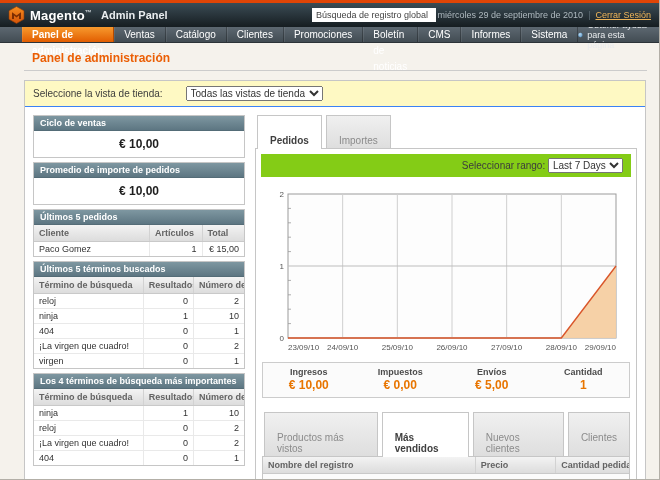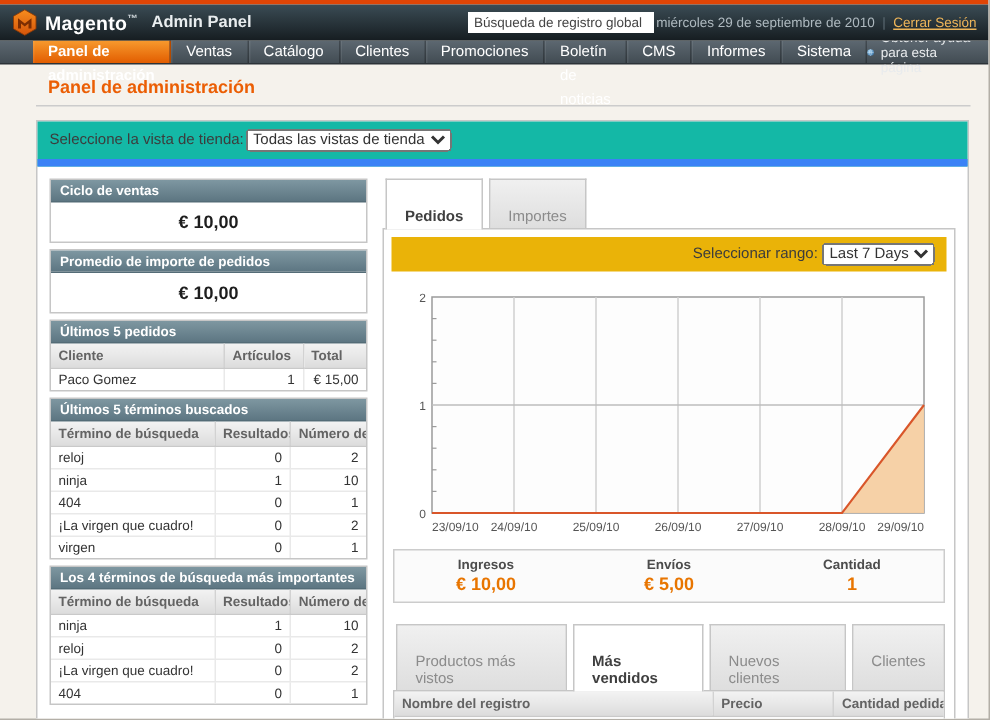--- a/index.html
+++ b/index.html
@@ -52,23 +52,23 @@
     margin-left:auto; display:flex; align-items:center; gap:4px;
     padding-right:10px; color:#e8ebed; font-size:9px; cursor:pointer;
   }
   
   .page-title { margin:8px 0 5px 32px; font-size:12px; font-weight:bold; color:#eb5e04; }
   .title-rule { border:none; border-top:1px solid #ccc; margin:0 12px 9px 24px; }
   .container {
     margin-left:24px; width:622px; background:#fff; border:1px solid #c6c6c6;
   }
   .switcher-bar {
-    background:#14b8a6; border-bottom:5px solid #3b82f6;
+    background:#fef9c3; border-bottom:1px solid #3b82f6;
     padding:5px 8px; font-size:10px; color:#3c3c3c;
-    display:flex; align-items:center; gap:1px;
+    display:flex; align-items:center; gap:23px;
   }
   select { font-size:10px; font-family:"Liberation Sans",sans-serif; color:#333; }
   .container-body { padding:8px; display:flex; gap:10px; }
   
   .left-col { width:212px; flex:none; }
   .box { border:1px solid #c6c6c6; margin-bottom:4px; background:#fff; }
   .box-head {
     background:linear-gradient(#7e97a1,#5d7682); color:#fff;
     font-size:9px; font-weight:bold; padding:2px 6px;
     border-bottom:1px solid #546c77;
@@ -94,21 +94,21 @@
   .right-col { flex:1; min-width:0; }
   .tabs-row { display:flex; gap:4px; position:relative; z-index:2; padding-left:2px; }
   .tab {
     font-size:10px; padding:19px 12px 2px; cursor:pointer;
     border:1px solid #c6c6c6; border-bottom:none;
     background:linear-gradient(#f0f0f0,#dedede); color:#8b8b8b;
   }
   .tab.active { background:#fff; color:#3f3f3f; font-weight:bold; padding-bottom:3px; margin-bottom:-1px; }
   .panel { border:1px solid #c6c6c6; background:#fff; padding-bottom:10px; }
   .range-bar {
-    margin:5px; background:#eab308; padding:4px 8px; text-align:right;
+    margin:5px; background:#84cc16; padding:4px 8px; text-align:right;
     font-size:10px; color:#3c3c3c;
   }
   .chart-wrap { padding:4px 6px 0; }
   .chart-wrap svg { display:block; margin:0 auto; }
   svg text { font-family:"Liberation Sans",sans-serif; }
   .stats-row {
     margin:8px 6px 0; border:1px solid #ccc; background:#fbfbfb;
     display:flex; padding:4px 0 5px;
   }
   .stat { flex:1; text-align:center; }
@@ -338,20 +338,24 @@
               <text x="348" y="164" text-anchor="end" font-size="8" fill="#555">29/09/10</text>
             </svg>
         </div>
 
         <div class="stats-row">
             <div class="stat">
               <div class="stat-label">Ingresos</div>
               <div class="stat-value">€ 10,00</div>
             </div>
             <div class="stat">
+              <div class="stat-label">Impuestos</div>
+              <div class="stat-value">€ 0,00</div>
+            </div>
+            <div class="stat">
               <div class="stat-label">Envíos</div>
               <div class="stat-value">€ 5,00</div>
             </div>
             <div class="stat">
               <div class="stat-label">Cantidad</div>
               <div class="stat-value">1</div>
             </div>
           </div>
 
         <div class="tabs-row bottom-tabs">

